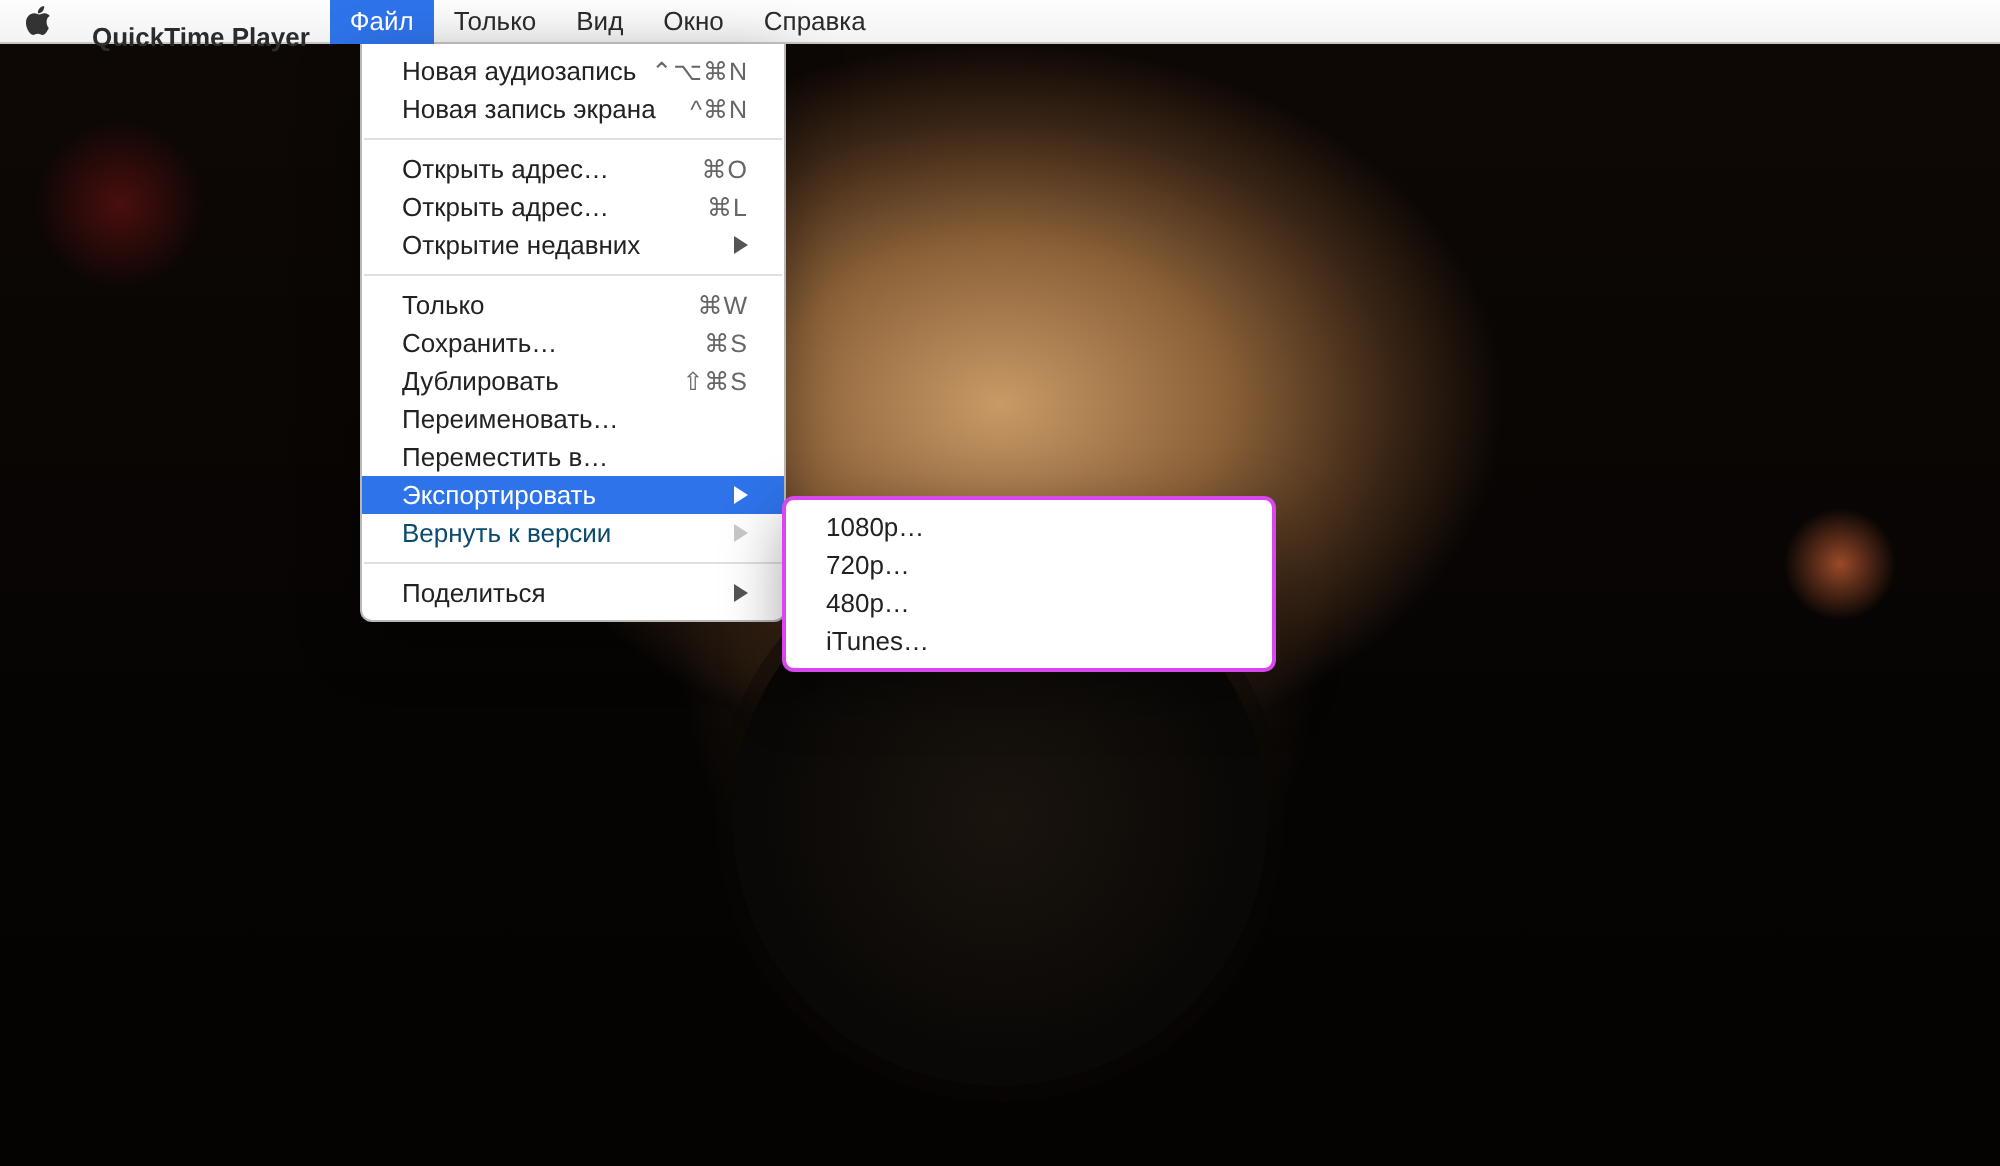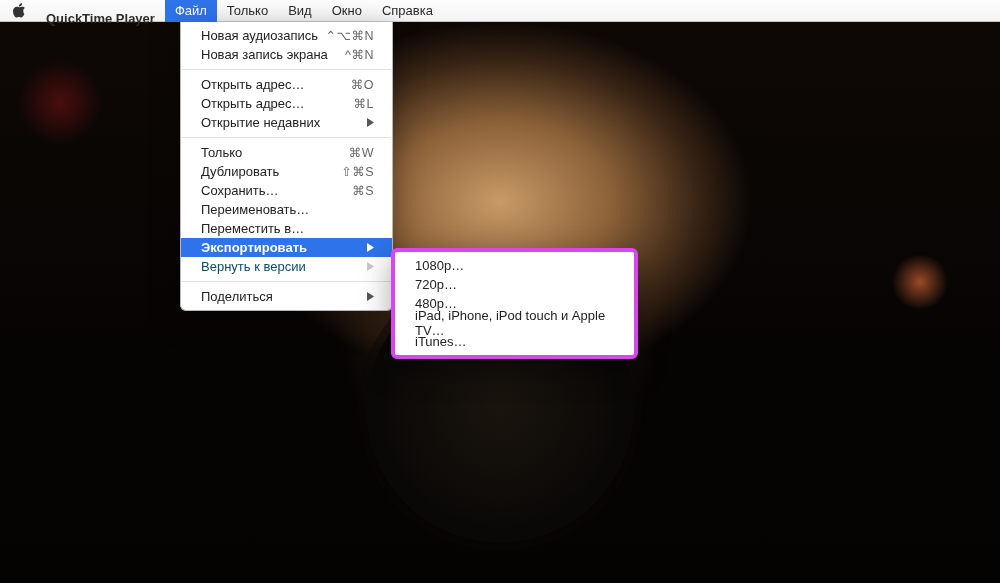--- a/index.html
+++ b/index.html
@@ -89,39 +89,38 @@
     height: 19px;
     font-size: 13px;
     color: #222;
     white-space: nowrap;
   }
   .dropdown .row.disabled { color: #0c4a6e; }
   .dropdown .row .sc { color: #666; font-size: 12.5px; letter-spacing: 0.5px; }
   .dropdown .row.highlight {
     background: #2f73ea;
     color: #fff;
-    font-weight: bold;
   }
   .dropdown .row.highlight .arrow path { fill:#fff; }
   .dropdown .sep {
     height: 1px;
     margin: 5px 1px;
     background: #e0e0e0;
   }
   .arrow { width: 7px; height: 9px; display:inline-flex; }
   .arrow svg { width:7px; height:9px; }
   .arrow path { fill:#555; }
   .row.disabled .arrow path { fill:#c8c8c8; }
   .submenu {
     position: absolute;
     top: 248px;
     left: 391px;
     width: 247px;
     background: #ffffff;
-    border: 4px solid #d946ef;
+    border: 2px solid #d946ef;
     border-radius: 6px;
     box-shadow: 0 10px 30px rgba(0,0,0,0.35);
     padding: 4px 0;
   }
   .submenu .srow {
     padding: 2px 18px 2px 20px;
     height: 19px;
     font-size: 13px;
     color: #222;
     display:flex; align-items:center;
@@ -171,28 +170,28 @@
           <path d="M0 0l7 4.5L0 9z"></path>
         </svg>
       </span>
   </div>
   <div class="sep"></div>
   <div class="row">
     <span>Только</span>
     <span class="sc">⌘W</span>
   </div>
   <div class="row">
+    <span>Сохранить…</span>
+    <span class="sc">⌘S</span>
+  </div>
+  <div class="row">
     <span>Дублировать</span>
     <span class="sc">⇧⌘S</span>
   </div>
   <div class="row">
-    <span>Сохранить…</span>
-    <span class="sc">⌘S</span>
-  </div>
-  <div class="row">
     <span>Переименовать…</span>
   </div>
   <div class="row">
     <span>Переместить в…</span>
   </div>
   <div class="row highlight">
     <span>Экспортировать</span>
     <span class="arrow">
         <svg viewBox="0 0 7 9">
           <path d="M0 0l7 4.5L0 9z"></path>
@@ -221,20 +220,17 @@
 <div class="submenu">
   <div class="srow">
       <span>1080p…</span>
     </div>
   <div class="srow">
       <span>720p…</span>
     </div>
   <div class="srow">
       <span>480p…</span>
     </div>
-  <div class="srow">
-      <span>iPad, iPhone, iPod touch и Apple TV…</span>
-    </div>
   <div class="sep"></div>
   <div class="srow">
       <span>iTunes…</span>
     </div>
 </div>
 
 </body></html>

